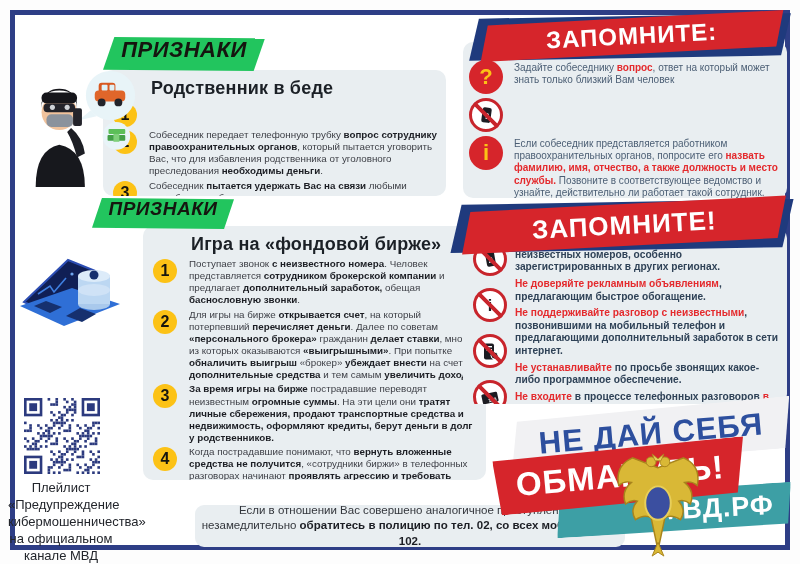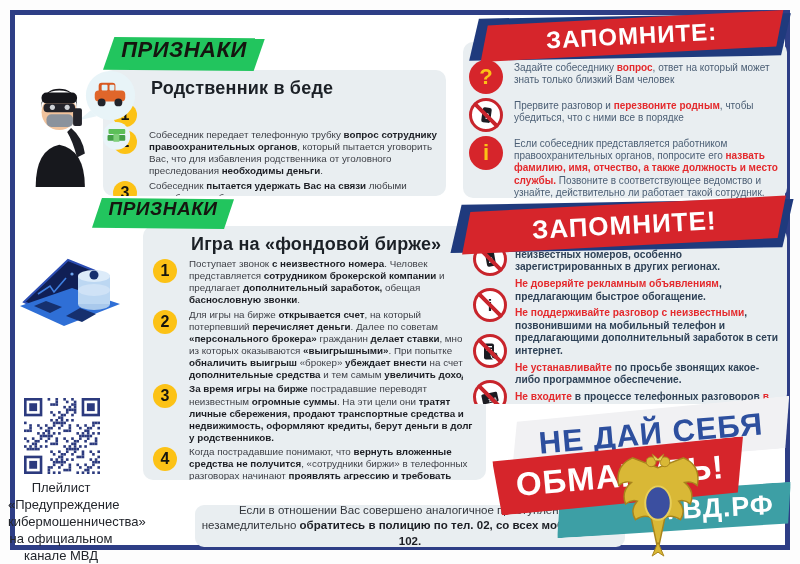--- a/index.html
+++ b/index.html
@@ -408,21 +408,20 @@
       </div>
       <p><span>Задайте собеседнику </span><span class="r">вопрос</span><span>, ответ на который может знать только близкий Вам человек</span></p>
     </div>
     <div class="rrow">
       <div class="ban">
         <svg class="art" viewBox="0 0 20 20">
           <rect x="6" y="2.5" width="9" height="15" rx="2" fill="#1c1c22" transform="rotate(8 10 10)"></rect>
           <text x="10.5" y="13.5" font-size="9" fill="#ffffff" text-anchor="middle" font-weight="bold">?</text>
         </svg>
       </div>
-      <p><span>Прервите разговор и </span><span class="r">перезвоните родным</span><span>, чтобы убедиться, что с ними все в порядке</span></p>
     </div>
     <div class="rrow">
       <div class="icon-solid">
         <span>i</span>
       </div>
       <p><span>Если собеседник представляется работником правоохранительных органов, попросите его </span><span class="r">назвать фамилию, имя, отчество, а также должность и место службы.</span><span> Позвоните в соответствующее ведомство и узнайте, действительно ли работает такой сотрудник.</span></p>
     </div>
     <div class="rrow">
       <div class="ban">
         

